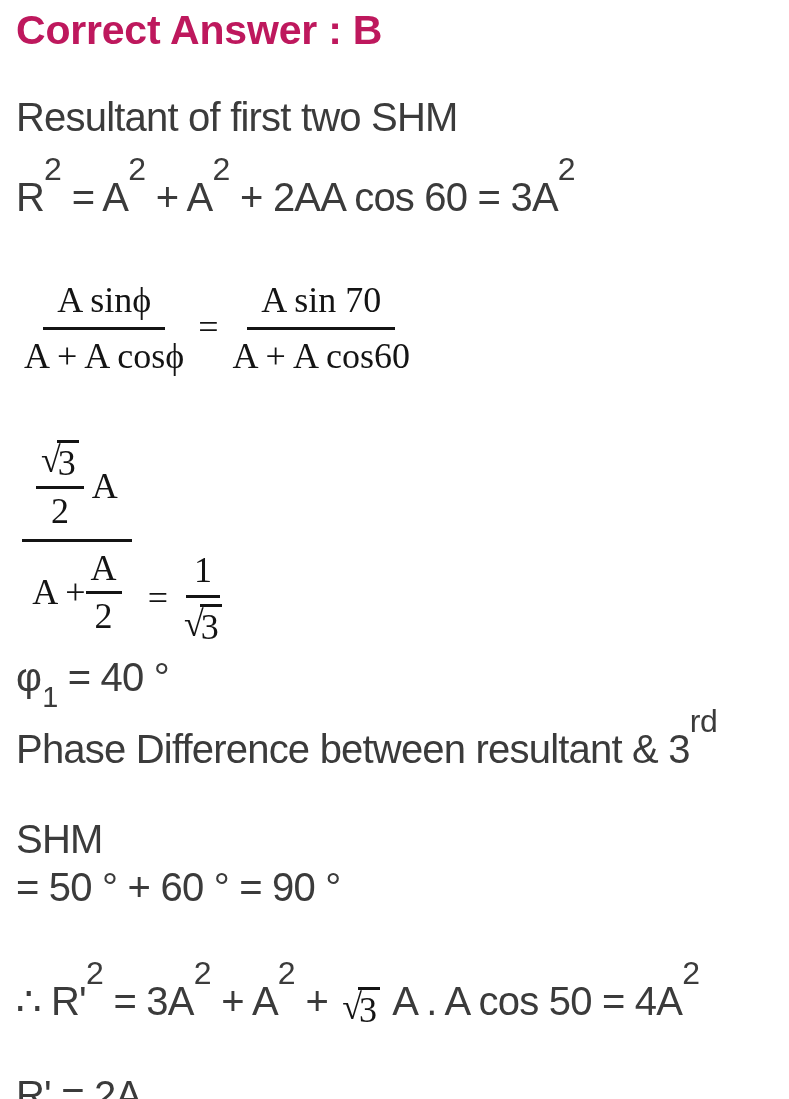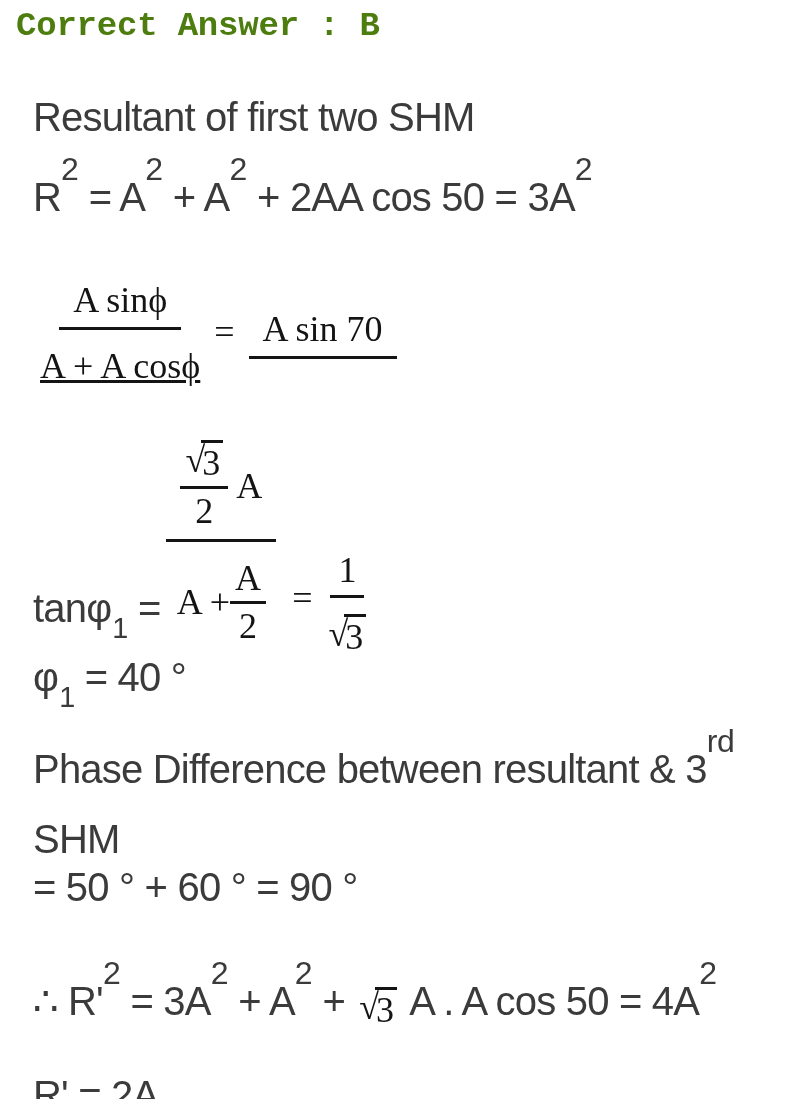--- a/index.html
+++ b/index.html
@@ -2,72 +2,72 @@
 <html><head>
 <meta charset="utf-8">
 <style>
   * { margin: 0; padding: 0; box-sizing: border-box; }
   html, body { width: 789px; height: 1099px; background: #ffffff; overflow: hidden; }
   body { position: relative; font-family: "Liberation Sans", "DejaVu Sans", sans-serif; }
 
   .line { position: absolute; left: 16px; white-space: nowrap; line-height: 1.15; }
 
   
-  .sans { font-size: 40px; letter-spacing: -0.8px; color: #3b3b3b; margin-left: 17px; }
-  .heading { font-size: 34px; font-weight: bold; letter-spacing: -0.2px; color: #4d7c0f; font-family: Liberation Mono, monospace; }
+  .sans { font-size: 40px; letter-spacing: -0.8px; color: #3b3b3b; }
+  .heading { font-size: 41px; font-weight: bold; letter-spacing: -0.2px; color: #be185d; }
 
   sup.sp { font-size: 0.8em; position: relative; top: -0.52em; letter-spacing: -0.5px; }
   sub.sb { font-size: 0.72em; position: relative; top: 0.26em; margin-left: 1px; }
 
   
   .serif { font-family: "Liberation Serif", "DejaVu Serif", serif; color: #141414; font-size: 36px; letter-spacing: 0; line-height: 1.15; }
 
   .frac { display: inline-flex; flex-direction: column; align-items: center; text-align: center; vertical-align: middle; }
   .frac > .num { border-bottom: 3px solid #141414; padding: 2px 14px 6px; }
-  .frac > .den { padding-top: 16px; text-decoration: underline; }
+  .frac > .den { padding-top: 6px; }
 
   .frac-sm { display: inline-flex; flex-direction: column; align-items: center; text-align: center; }
   .frac-sm > .num { border-bottom: 3px solid #141414; padding: 0 5px 2px; }
   .frac-sm > .den { padding-top: 2px; }
 
   .sqrt { display: inline-flex; align-items: flex-start; }
   .sqrt .radicand { border-top: 3px solid #141414; padding: 0 3px 0 1px; margin-left: -4px; }
 
   .eqrow { display: flex; align-items: center; }
   .eqrow-top { display: flex; align-items: flex-start; }
 
   .hrow { display: inline-flex; align-items: center; }
 
   .eq-equals { margin: 0 14px; }
-  .frac-gap { margin-left: 24px; }
+  .frac-gap { margin-left: 8px; }
 </style>
 </head>
 <body>
 
 <div class="line heading" style="top:7px">Correct Answer : B</div>
 
 <div class="line sans" style="top:94px">Resultant of first two SHM</div>
 
 <div class="line sans" style="top:168px">
-  <span>R</span><sup class="sp">2</sup><span> = A</span><sup class="sp">2</sup><span> + A</span><sup class="sp">2</sup><span> + 2AA cos 50 = 3A</span><sup class="sp">2</sup>
+  <span>R</span><sup class="sp">2</sup><span> = A</span><sup class="sp">2</sup><span> + A</span><sup class="sp">2</sup><span> + 2AA cos 60 = 3A</span><sup class="sp">2</sup>
 </div>
 
 <div class="line eqrow" style="top:278px">
   <span class="frac serif frac-gap">
     <span class="num">A sinϕ</span>
     <span class="den">A + A cosϕ</span>
   </span>
   <span class="serif eq-equals">=</span>
   <span class="frac serif">
     <span class="num">A sin 70</span>
+    <span class="den">A + A cos60</span>
   </span>
 </div>
 
 <div class="line eqrow-top" style="top:438px">
-  <span class="sans" style="margin-top:147px"><span>tanφ</span><sub class="sb">1</sub><span> = </span></span>
   <span class="frac serif" style="margin-left:6px">
     <span class="num">
       <span class="hrow">
         <span class="frac-sm">
           <span class="num">
             <span class="sqrt">
                 <span>√</span>
                 <span class="radicand">3</span>
               </span>
           </span>
@@ -95,21 +95,21 @@
           <span class="radicand">3</span>
         </span>
     </span>
   </span>
 </div>
 
 <div class="line sans" style="top:654px">
   <span>φ</span><sub class="sb">1</sub><span> = 40 °</span>
 </div>
 
-<div class="line sans" style="top:740px">
+<div class="line sans" style="top:720px">
   <span>Phase Difference between resultant &amp; 3</span><sup class="sp">rd</sup>
 </div>
 
 <div class="line sans" style="top:816px">SHM</div>
 
 <div class="line sans" style="top:864px">= 50 ° + 60 ° = 90 °</div>
 
 <div class="line sans" style="top:972px">
   <span>∴ R'</span><sup class="sp">2</sup><span> = 3A</span><sup class="sp">2</sup><span> + A</span><sup class="sp">2</sup><span> + </span><span class="sqrt serif" style="vertical-align:-4px;margin:0 4px">
       <span>√</span>

